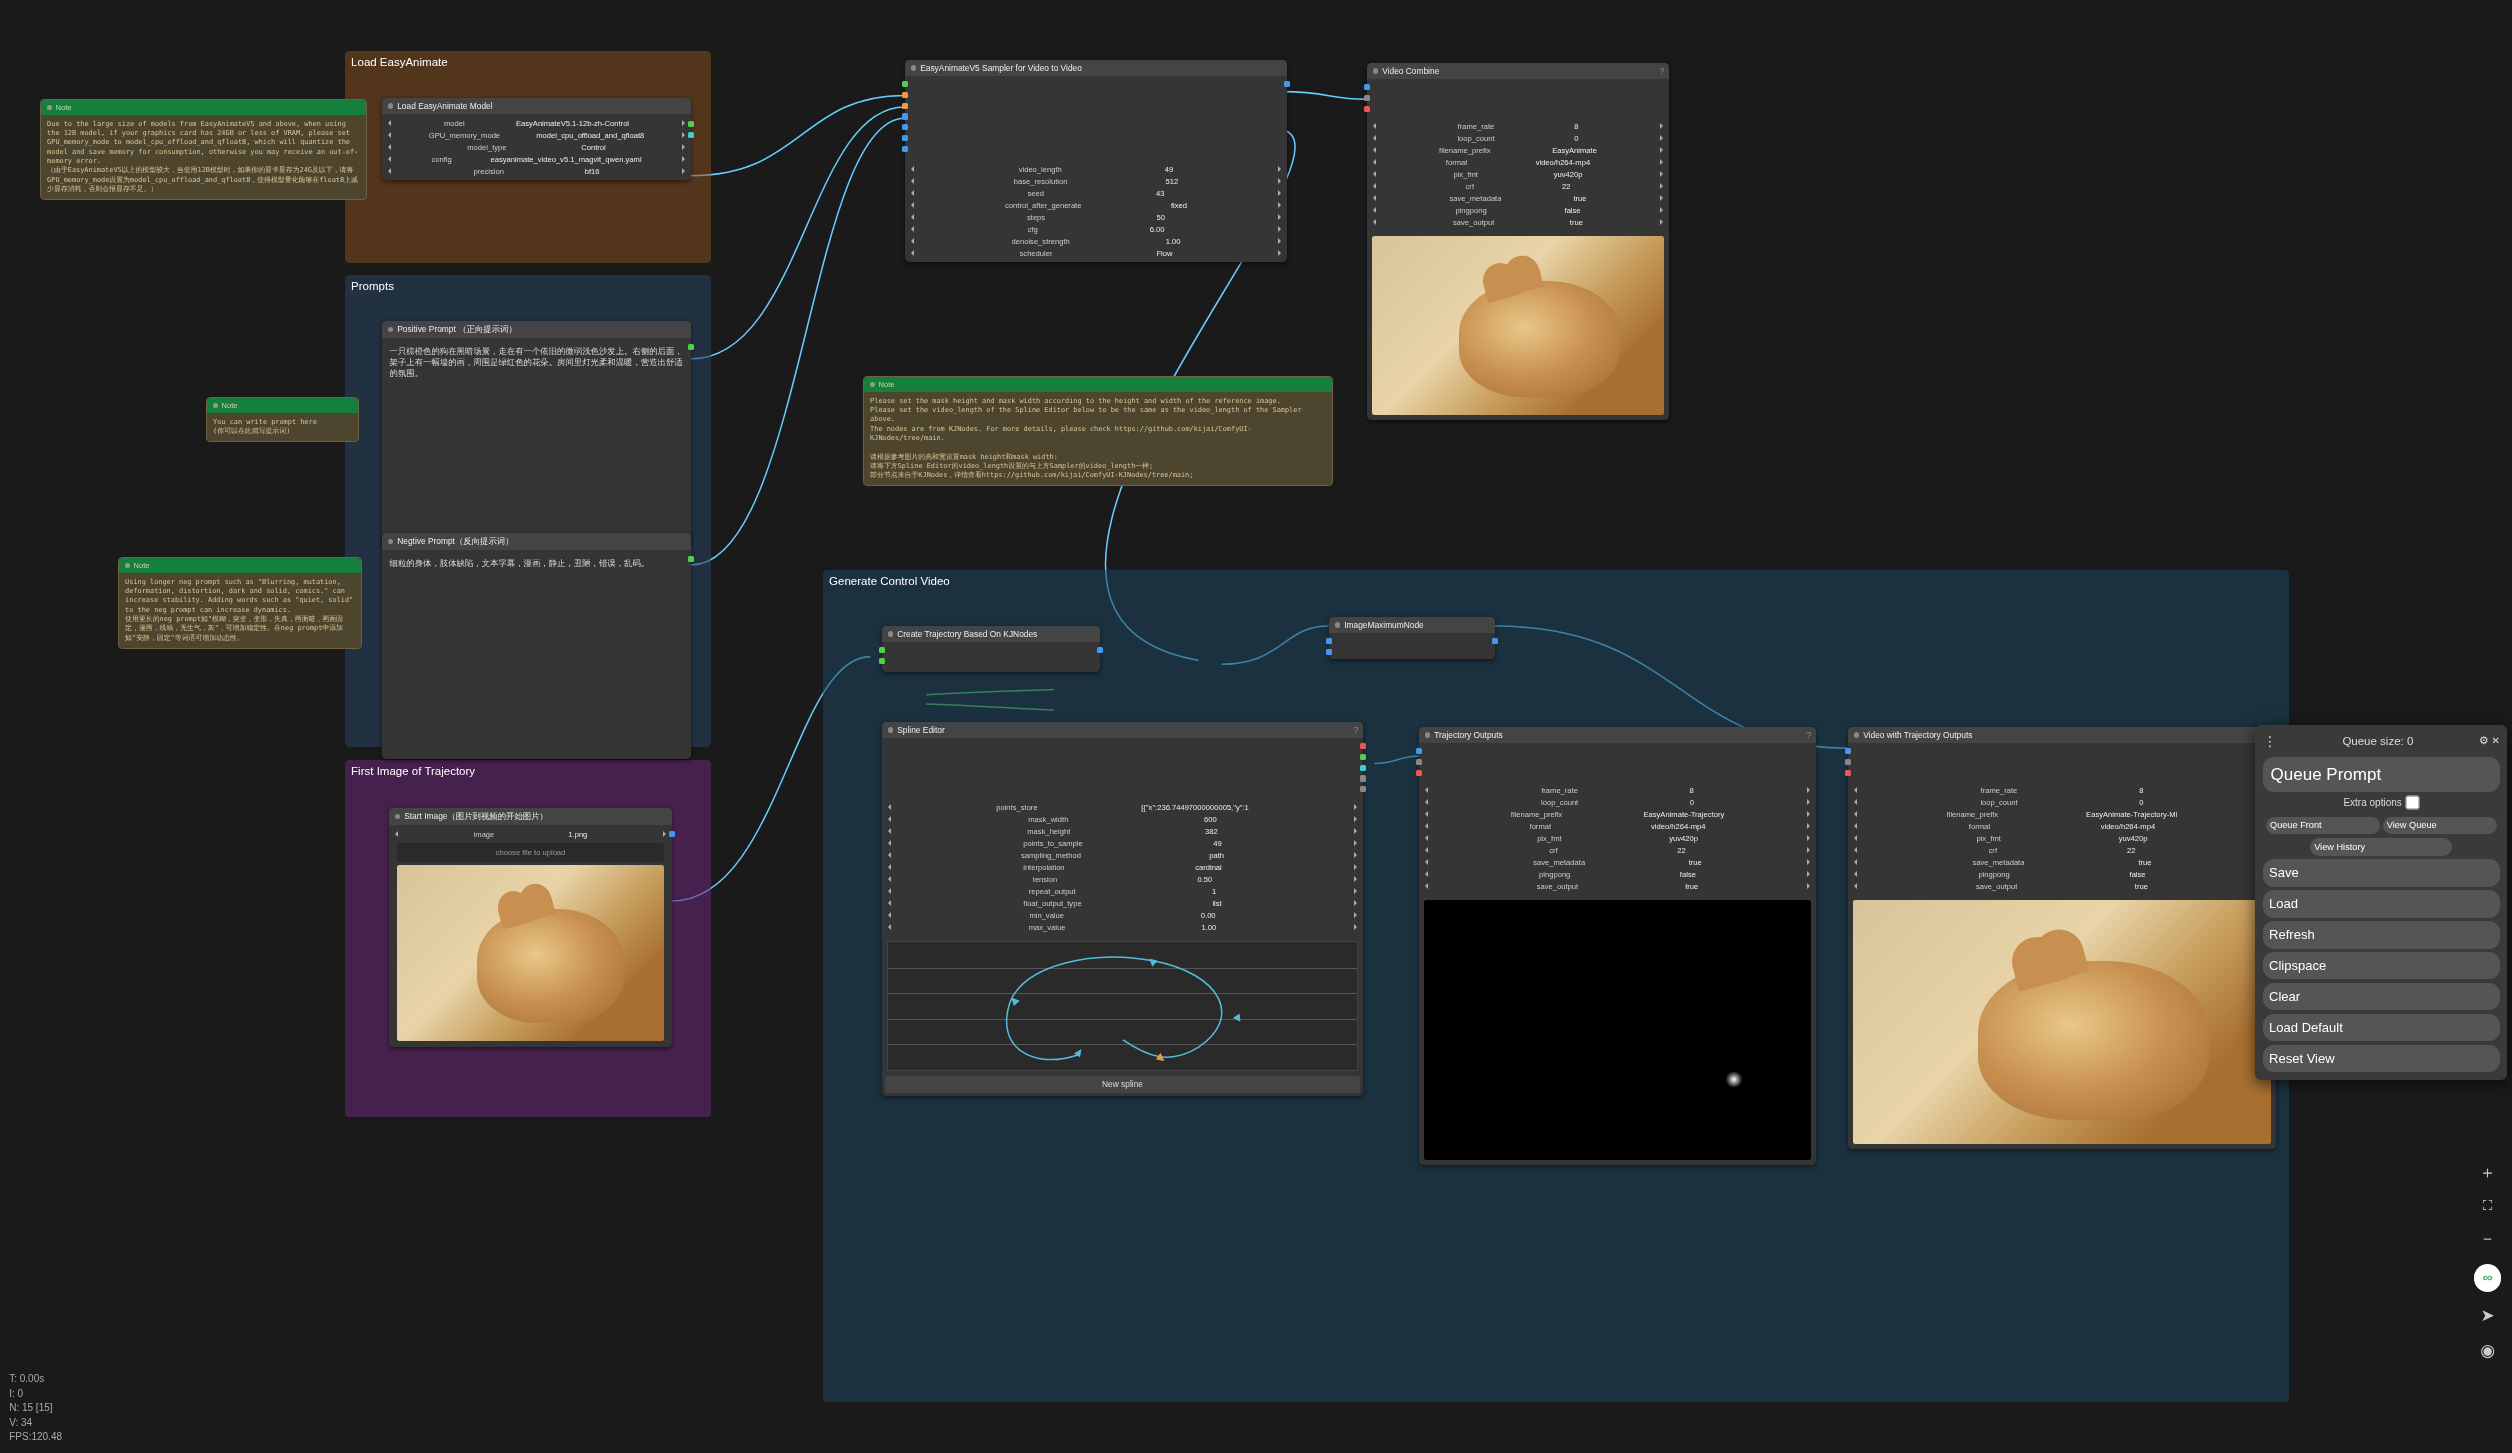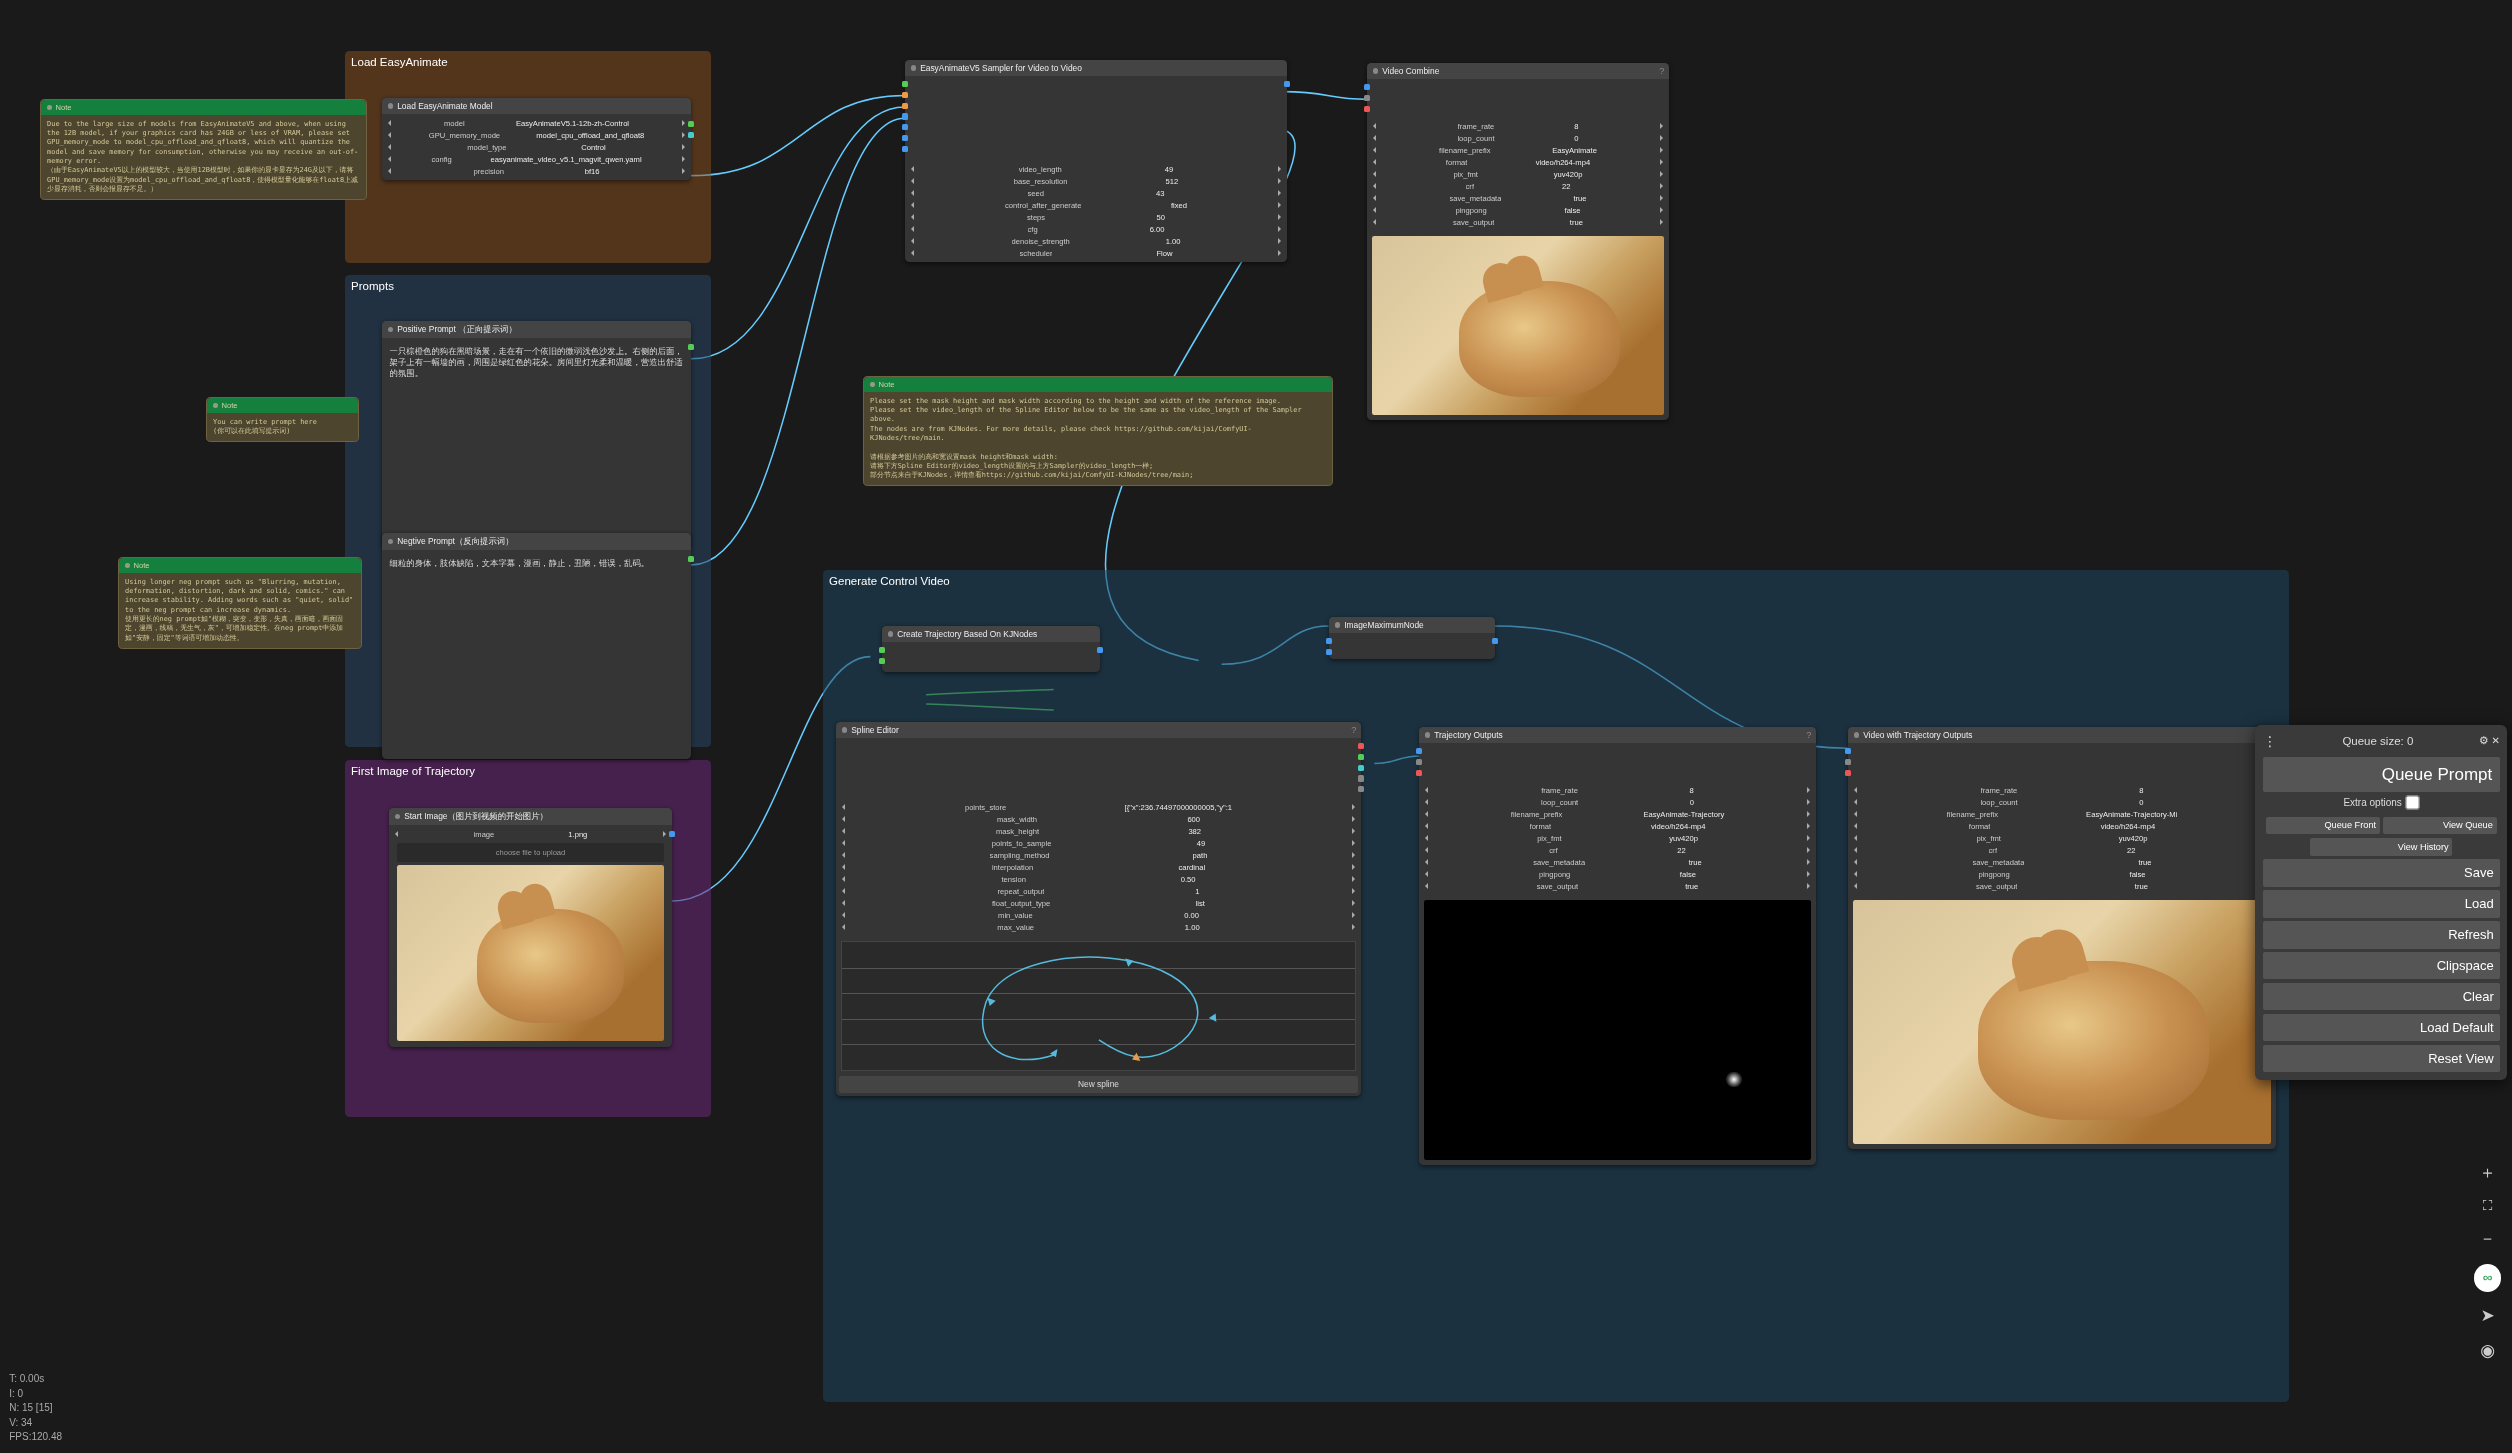--- a/index.html
+++ b/index.html
@@ -31,21 +31,21 @@
 .black-img{width:100%;height:100%;background:#000;position:relative;border-radius:2.3px}
 .black-img::after{content:"";position:absolute;right:18%;bottom:28%;width:15.3px;height:15.3px;background:radial-gradient(circle,#fff 0%,rgba(255,255,255,.2) 60%,transparent 100%);border-radius:50%}
 .spline-grid{background:#2a2a2a;margin:4.6px;position:relative;height:130px;border:0.8px solid #444}
 .spline-grid .hl{position:absolute;left:0;right:0;height:0.8px;background:#555}
 svg.wires{position:absolute;inset:0;pointer-events:none}
 
 .sidepanel{position:absolute;right:4.6px;top:725px;width:252px;background:#3a3a3a;border-radius:6.1px;padding:7.6px;font-size:10px;color:#ddd;box-shadow:0 3.1px 15.3px rgba(0,0,0,.6)}
 .sidepanel .toprow{display:flex;justify-content:space-between;align-items:center;padding-bottom:4.6px}
 .sidepanel .q{font-size:11.5px}
 .sidepanel .gear{font-size:10.7px}
-.btn{background:#555;color:#fff;text-align:right;padding:6.1px;border-radius:2px;margin-top:3.8px;font-size:13px;cursor:pointer}
+.btn{background:#555;color:#fff;text-align:left;padding:6.1px;border-radius:11px;margin-top:3.8px;font-size:13px;cursor:pointer}
 .btn.big{font-size:17px;padding:7.6px;font-weight:500}
 .btn.small{font-size:9.2px;padding:3.8px;display:inline-block;width:48%}
 .extra{display:flex;justify-content:center;align-items:center;gap:4.6px;padding:3.8px 0;font-size:10px}
 .extra input{transform:scale(1.1)}
 .smrow{display:flex;gap:3.1px;justify-content:center}
 .float-icons{position:absolute;right:10.7px;display:flex;flex-direction:column;gap:13.7px;align-items:center;font-size:17px;color:#ccc}
 .float-btn{width:27.5px;height:27.5px;border-radius:50%;background:#fff;display:flex;align-items:center;justify-content:center;color:#4a6;font-size:13.7px;font-weight:bold}
 .stats{position:absolute;left:9.2px;bottom:9.2px;font-size:10px;color:#aaa;line-height:1.45}
 .help{position:absolute;right:4.6px;top:3.1px;color:#888;font-size:9.2px}
 .port-col{position:absolute;display:flex;flex-direction:column;gap:4.6px}
@@ -380,21 +380,21 @@
       </div>
  <div class="port-col" style="left:-3.1px;top:21.4px">
         <span class="p c-blue"></span>
         <span class="p c-blue"></span>
       </div>
  <div class="port-col" style="right:-3.1px;top:21.4px">
         <span class="p c-blue"></span>
       </div>
 </div>
 
-<div class="node" style="left:836px;top:722px;width:525px">
+<div class="node" style="left:882px;top:722px;width:481px">
  <div class="node-hdr">
         <span class="dot"></span>
         <span>Spline Editor</span>
   <span class="help">?</span>
       </div>
  <div class="port-col" style="right:-3.1px;top:21.4px">
         <span class="p c-red"></span>
         <span class="p c-green"></span>
         <span class="p c-teal"></span>
         <span class="p c-gray"></span>

